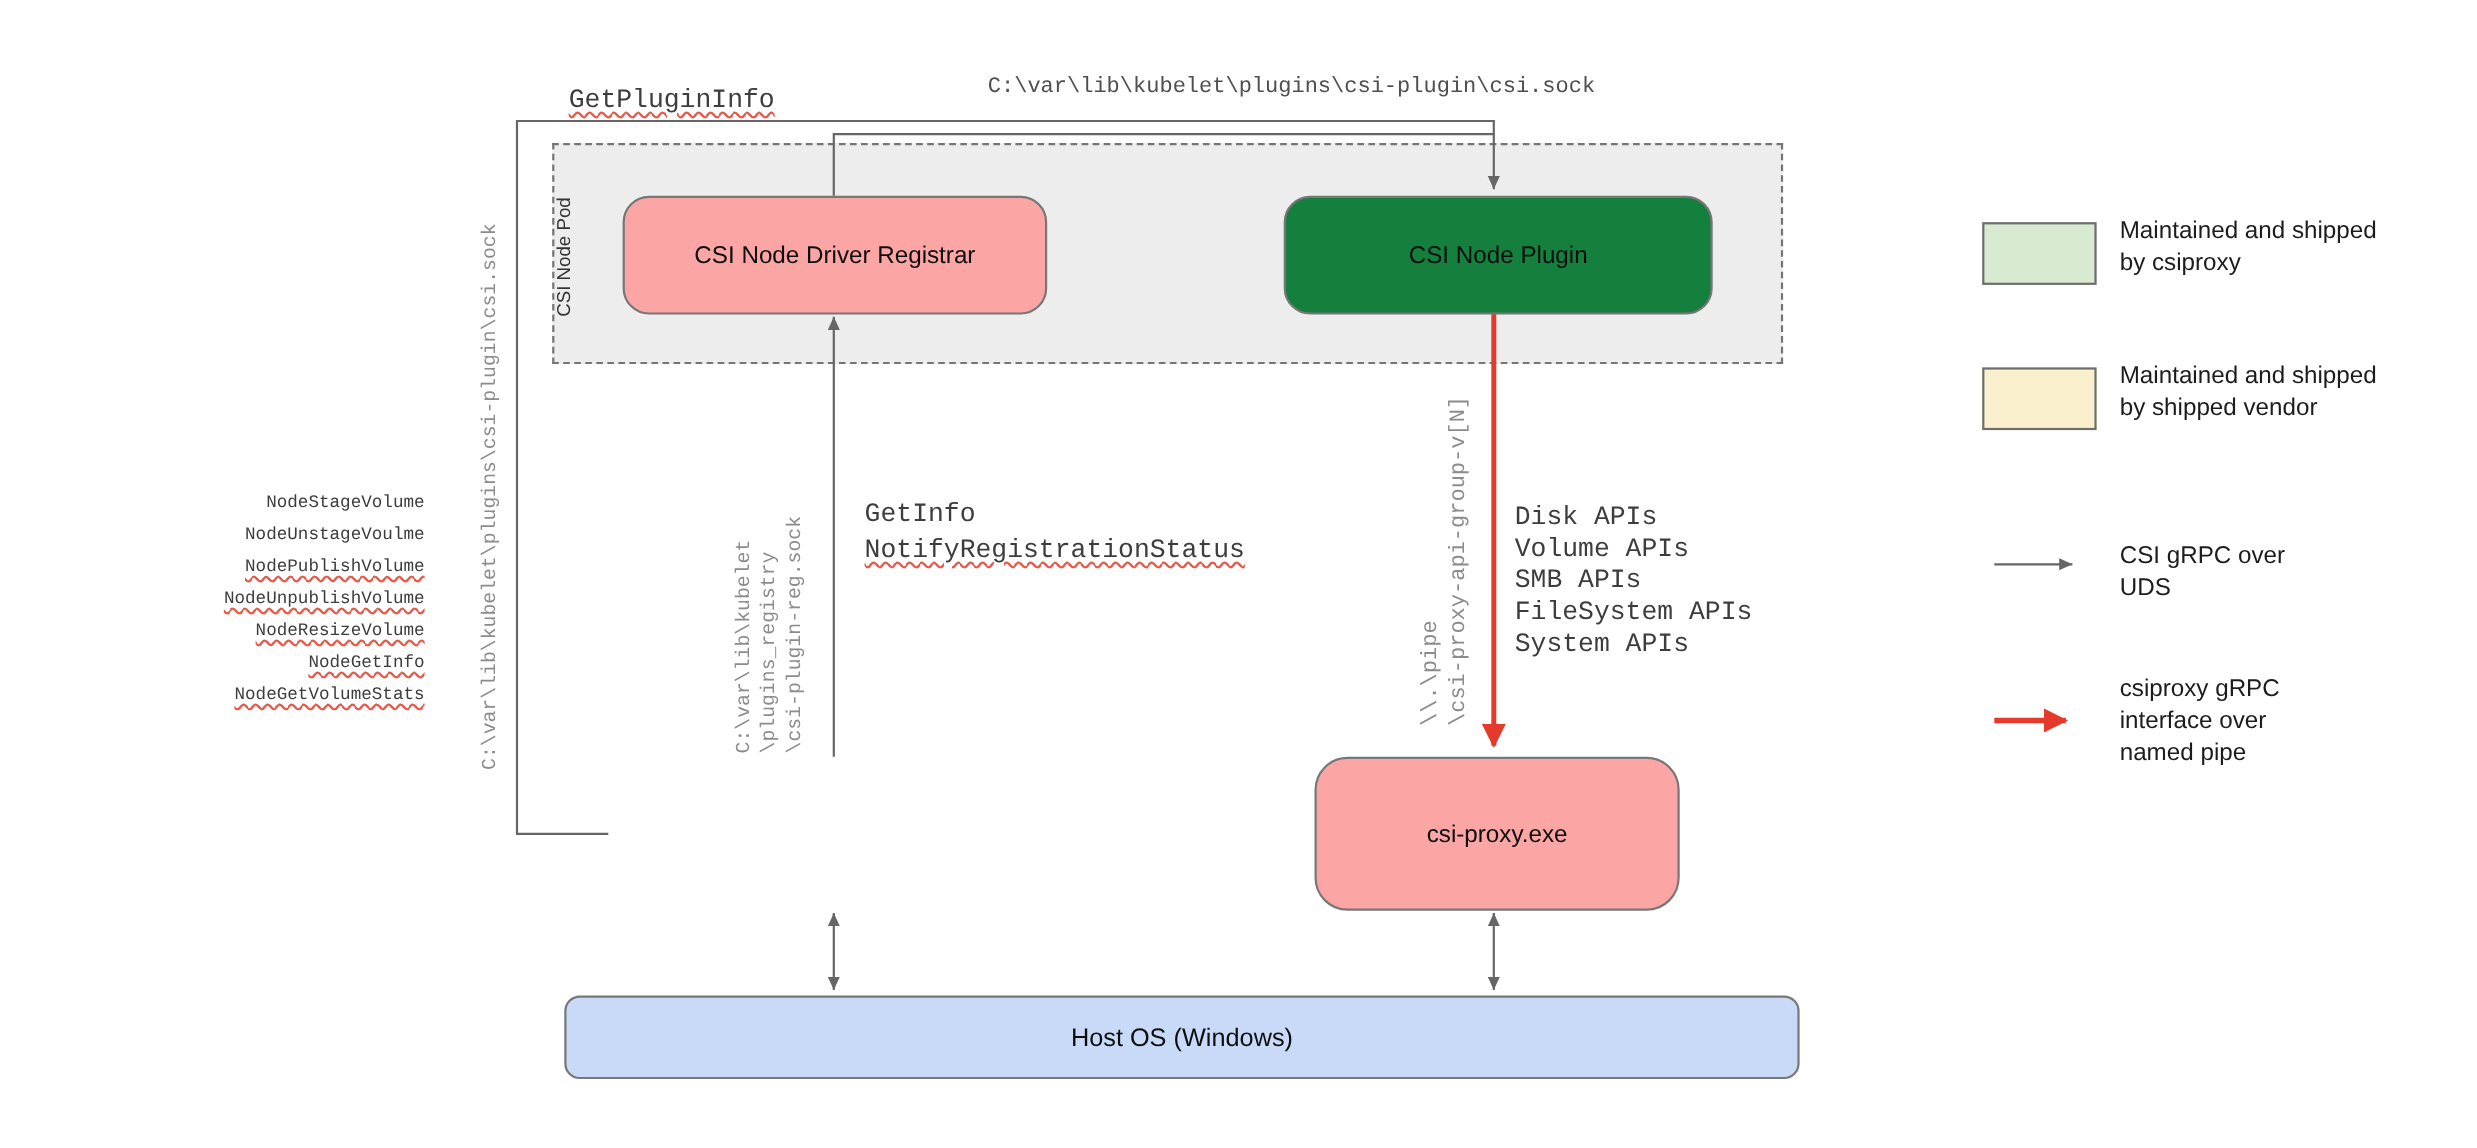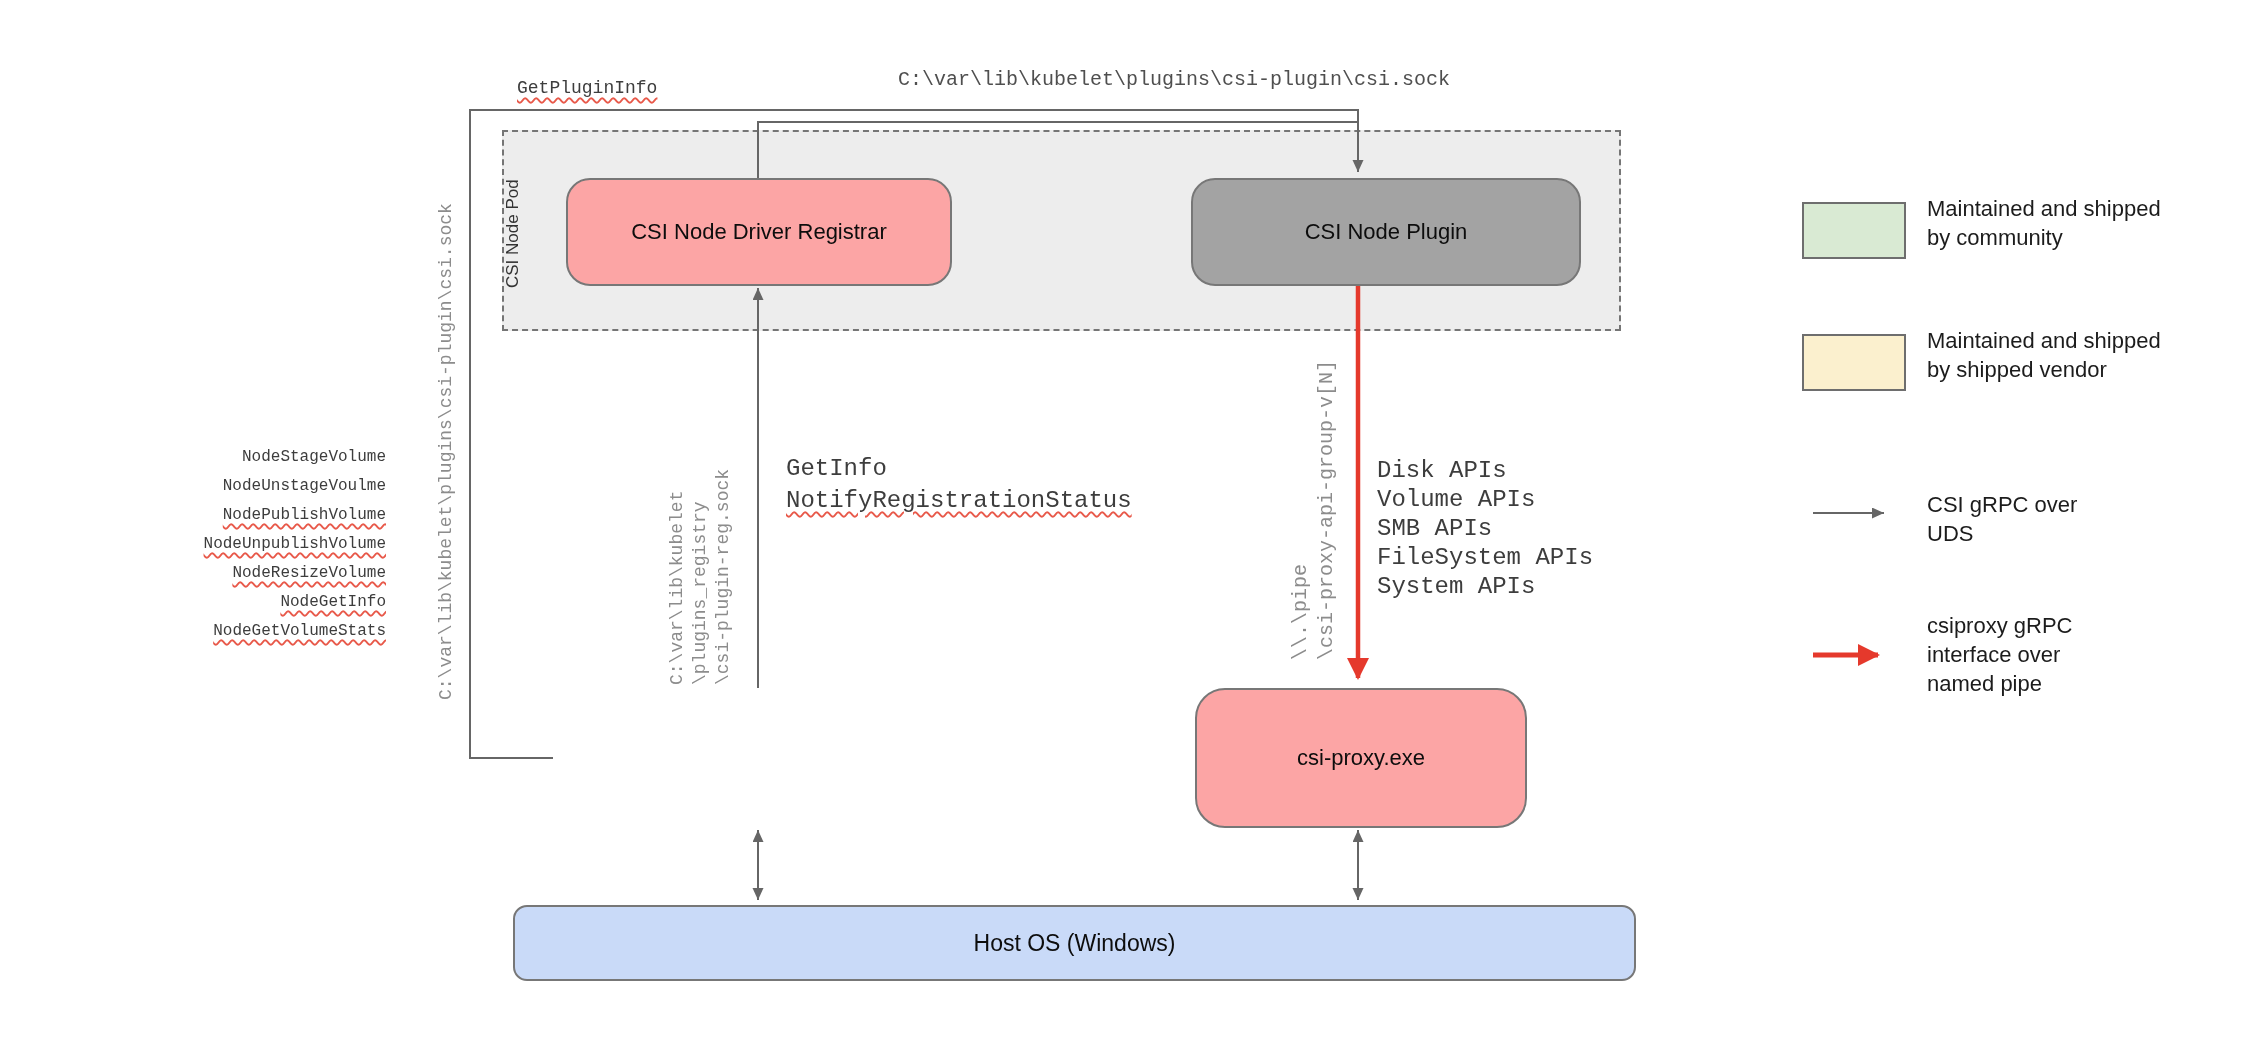--- a/index.html
+++ b/index.html
@@ -4,21 +4,21 @@
 <style>
   html,body{margin:0;padding:0;background:#ffffff;}
   .canvas{position:relative;width:2252px;height:1044px;background:#fff;overflow:hidden;
           font-family:"Liberation Sans",sans-serif;}
   svg.connectors{position:absolute;left:0;top:0;z-index:1;}
   .pod{position:absolute;background:#ededed;border:2px dashed #757575;z-index:0;}
   .node-box{position:absolute;border:2px solid #777;border-radius:24px;display:flex;
             flex-direction:column;align-items:center;justify-content:center;
             font-size:22px;color:#0d0d0d;z-index:2;text-align:center;line-height:30px;}
   .green{background:#fca5a5;}
-  .yellow{background:#a3a3a3;margin-left:24px;}
+  .yellow{background:#15803d;}
   .blue{background:#c9daf8;border-radius:14px;font-size:23px;}
   .mono{font-family:"Liberation Mono","DejaVu Sans Mono",monospace;color:#3d3d3d;}
   .lbl{position:absolute;z-index:3;white-space:pre;}
   .squiggle{text-decoration:underline;text-decoration-style:wavy;
             text-decoration-color:#e8594a;text-decoration-thickness:2px;text-underline-offset:4px;}
   .rot{transform:rotate(-90deg);transform-origin:0 0;color:#8c8c8c;}
   .list{position:absolute;z-index:3;}
   .list .li{white-space:pre;}
   .rpc-list{text-align:right;font-size:16px;line-height:29px;}
   .api-list{font-size:24px;line-height:29px;}
@@ -70,21 +70,21 @@
 
 
   <div class="node-box green" style="left:1195px;top:688px;width:328px;height:136px;border-radius:30px;">
     <div>csi-proxy.exe</div>
   </div>
 
   <div class="node-box blue" style="left:513px;top:905px;width:1119px;height:72px;">
     <div>Host OS (Windows)</div>
   </div>
 
-  <div class="lbl mono squiggle" style="left:517px;top:78px;font-size:18px;">GetPluginInfo</div>
+  <div class="lbl mono squiggle" style="left:517px;top:78px;font-size:24px;">GetPluginInfo</div>
 
   <div class="lbl mono" style="left:898px;top:68px;font-size:20px;color:#4f4f4f;">C:\var\lib\kubelet\plugins\csi-plugin\csi.sock</div>
 
   <div class="list mono rpc-list" style="left:88px;top:443px;width:298px;">
       <div class="li">NodeStageVolume</div>
       <div class="li">NodeUnstageVoulme</div>
       <div class="li squiggle">NodePublishVolume</div>
       <div class="li squiggle">NodeUnpublishVolume</div>
       <div class="li squiggle">NodeResizeVolume</div>
       <div class="li squiggle">NodeGetInfo</div>
@@ -111,21 +111,21 @@
       <div class="li">Disk APIs</div>
       <div class="li">Volume APIs</div>
       <div class="li">SMB APIs</div>
       <div class="li">FileSystem APIs</div>
       <div class="li">System APIs</div>
     </div>
 
   <div class="swatch" style="left: 1802px; top: 202px; width: 100px; height: 53px; background-color: rgb(217, 234, 211);"></div>
   <div class="legend-text list" style="left:1927px;top:194px;">
       <div class="li">Maintained and shipped</div>
-      <div class="li">by community</div>
+      <div class="li">by csiproxy</div>
     </div>
 
   <div class="swatch" style="left: 1802px; top: 334px; width: 100px; height: 53px; background-color: rgb(251, 240, 206);"></div>
   <div class="legend-text list" style="left:1927px;top:326px;">
       <div class="li">Maintained and shipped</div>
       <div class="li">by shipped vendor</div>
     </div>
 
   <div class="legend-text list" style="left:1927px;top:458px;margin-top:32px;">
       <div class="li">CSI gRPC over</div>

